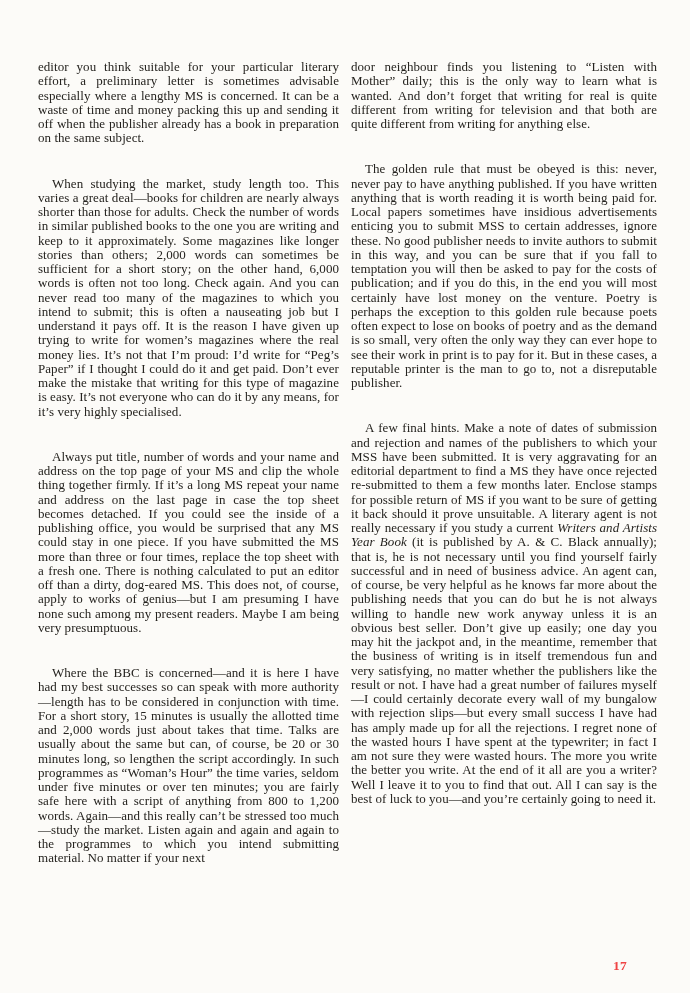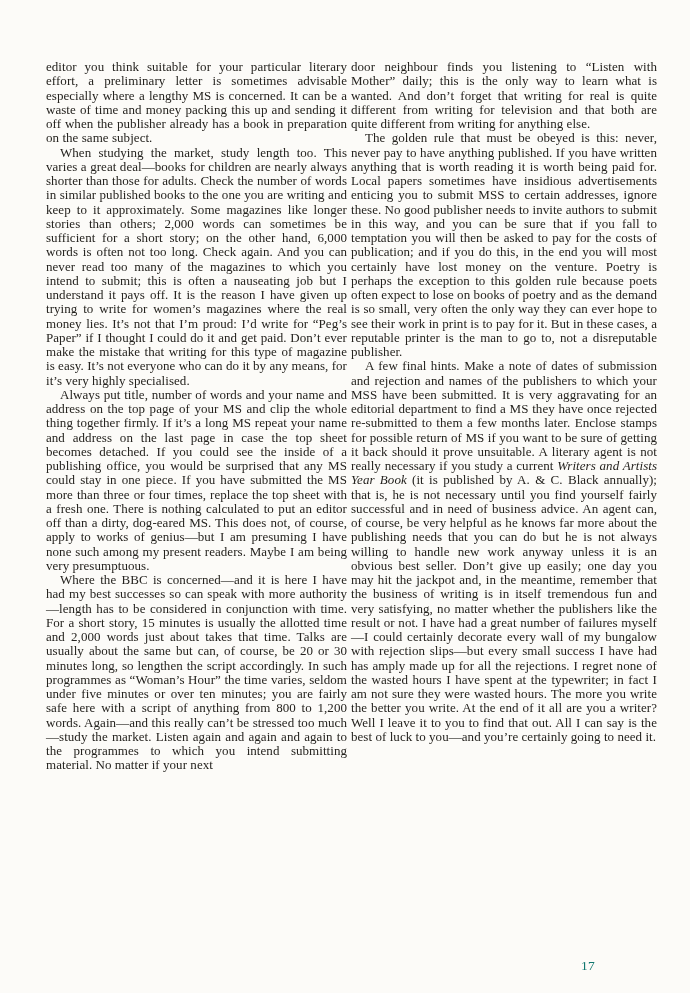--- a/index.html
+++ b/index.html
@@ -18,49 +18,50 @@
     height: 993px;
     background: #fcfbf8;
     overflow: hidden;
     box-sizing: border-box;
   }
   .column {
     position: absolute;
     top: 60px;
   }
   .column-left {
-    left: 46px;
+    left: 38px;
     width: 301px;
   }
   .column-right {
     left: 351px;
     width: 306px;
   }
   .column p {
     margin: 0;
     padding: 0;
     font-size: 13px;
     line-height: 14.25px;
     color: #25231f;
     text-align: justify;
     letter-spacing: 0.05px;
   }
   .column p.indent {
     text-indent: 14px;
+    margin-top: 31px;
   }
   .column p i {
     font-style: italic;
   }
   .page-number {
     position: absolute;
-    left: 581px;
+    left: 613px;
     top: 958px;
     font-size: 13.5px;
-    font-weight: normal;
-    color: #0f766e;
+    font-weight: bold;
+    color: #ef4444;
     letter-spacing: 0.3px;
   }
 </style>
 </head>
 <body>
 
 <div class="page">
 
   <div class="column column-left">
     <p>editor you think suitable for your particular literary effort, a preliminary letter is sometimes advisable especially where a lengthy MS is concerned.  It can be a waste of time and money packing this up and sending it off when the publisher already has a book in preparation on the same subject.</p>

